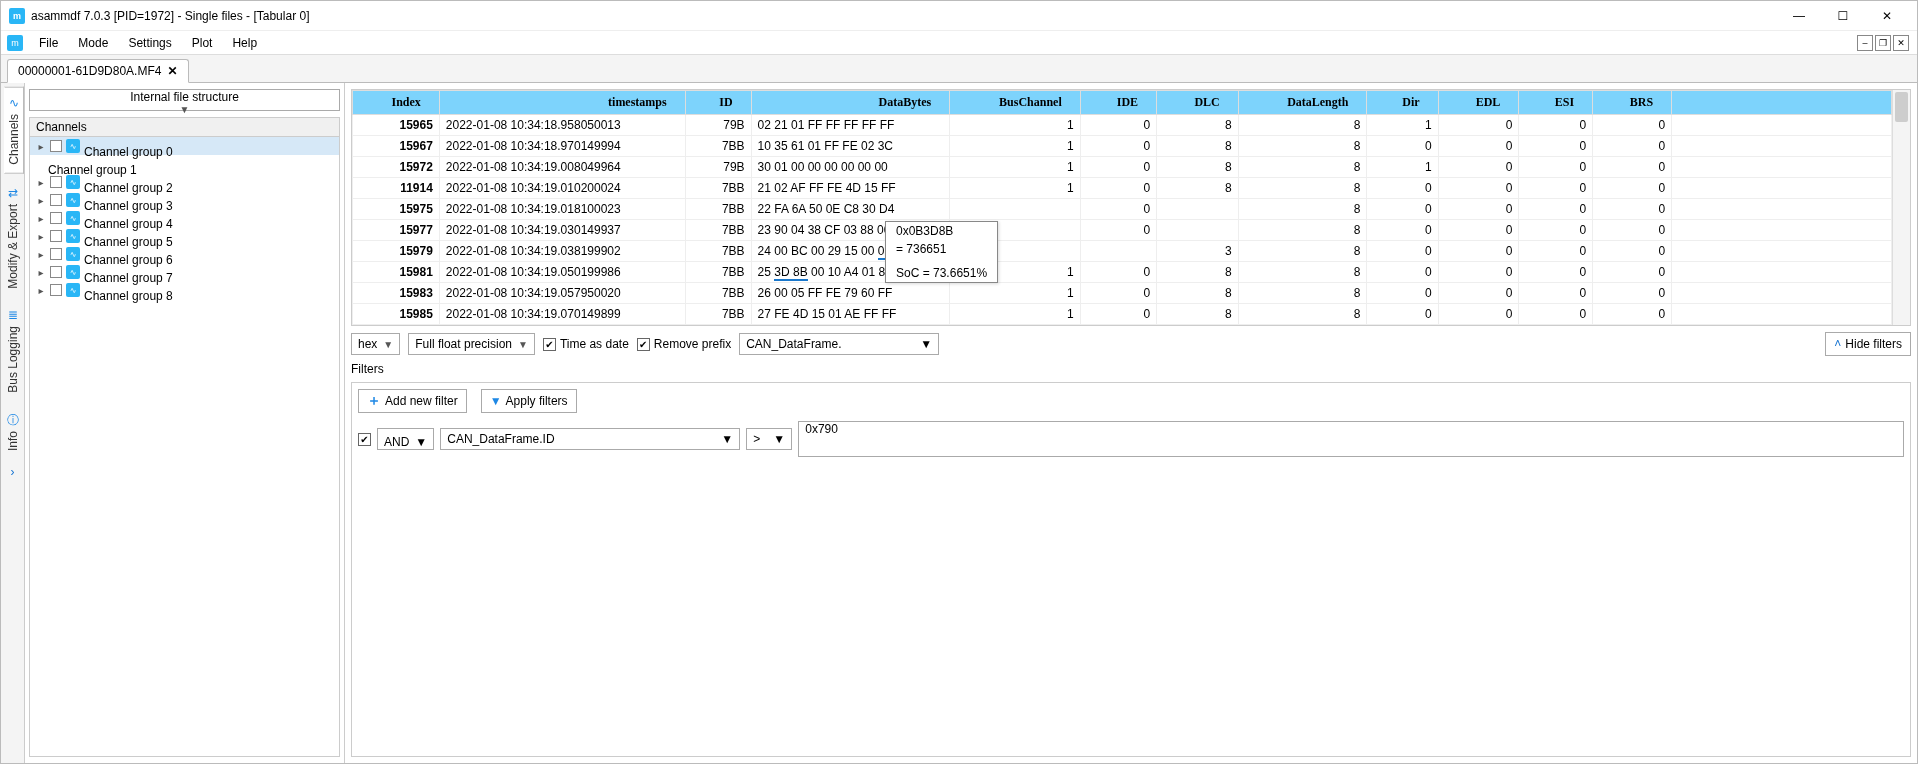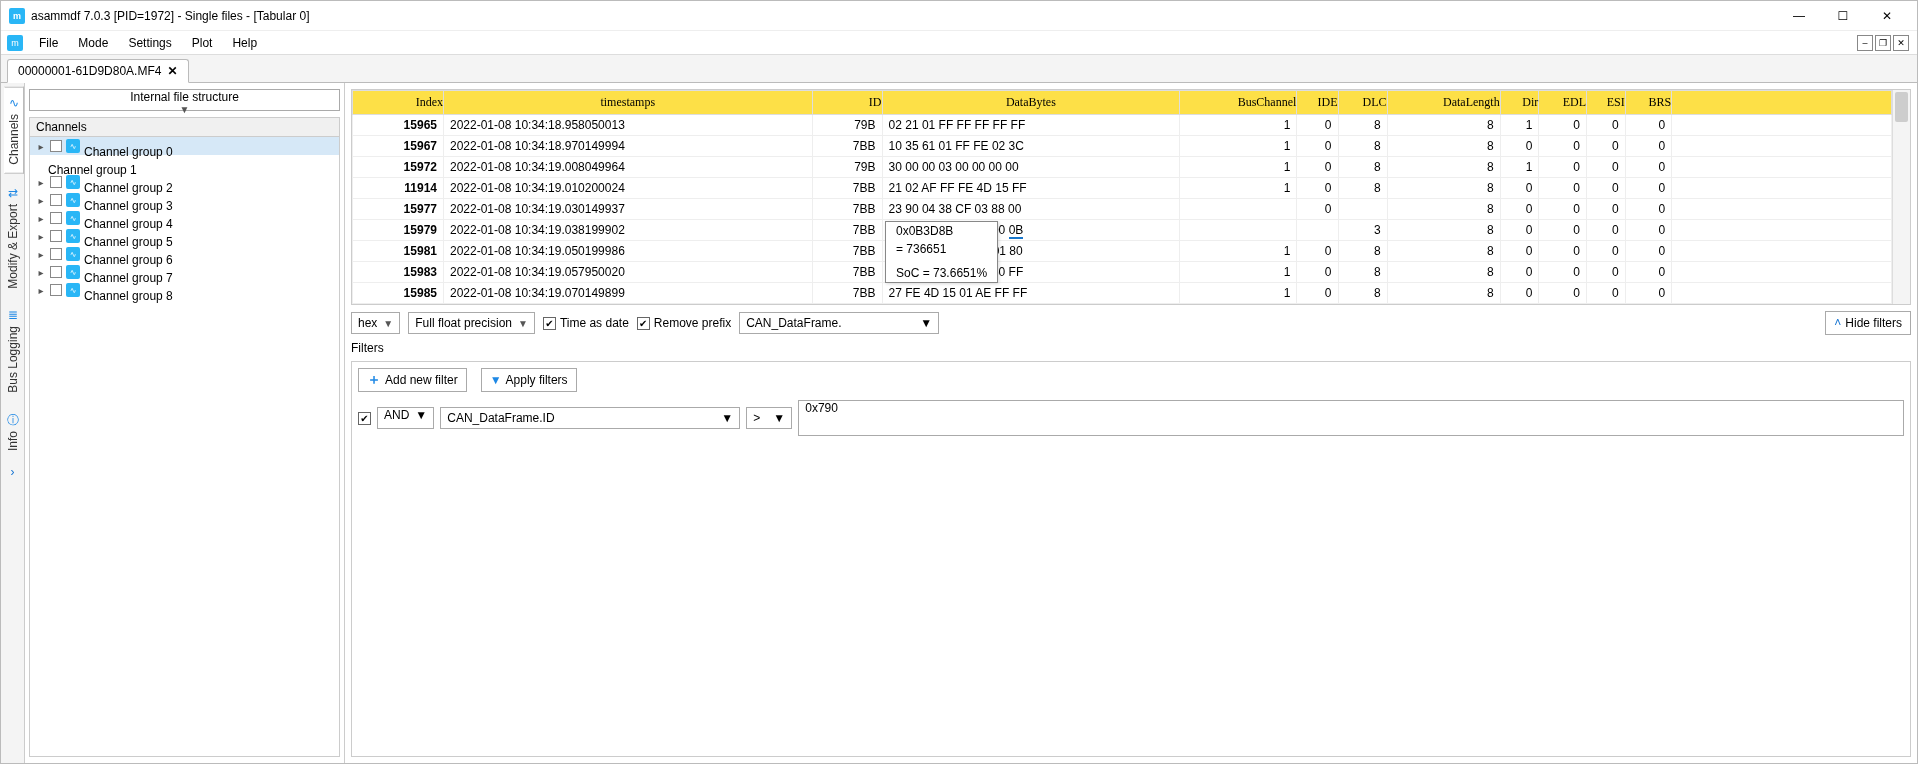--- a/index.html
+++ b/index.html
@@ -30,22 +30,22 @@
 .tree { flex: 1; overflow: auto; border: 1px solid #ccc; border-top: none; }
 .treerow { display: flex; align-items: center; height: 18px; padding-left: 6px; gap: 4px; }
 .treerow.selected { background: #d6e8f7; }
 .treerow .exp { width: 10px; text-align: center; color: #555; font-size: 10px; }
 .treerow .chk { width: 12px; height: 12px; border: 1px solid #888; background: #fff; }
 .treerow .cgicon { width: 14px; height: 14px; background: #29b6f6; border-radius: 2px; display: inline-flex; align-items:center; justify-content:center; color:#fff; font-size:8px;}
 .treerow .lbl { font-size: 12px; margin-top: 12px; }
 .rightpanel { flex: 1; display: flex; flex-direction: column; padding: 6px; gap: 6px; overflow:hidden; position:relative;}
 .tablewrap { flex: 0 0 auto; border: 1px solid #ccc; overflow: hidden; display:flex; }
 .tablewrap table { border-collapse: collapse; width: 100%; font-family: Consolas, monospace; font-size: 12px; }
-.tablewrap th { background: #fde047; border: 1px solid #ddd; padding: 4px 0; font-weight: normal; text-align: right; font-family: "Segoe UI"; }
-.tablewrap th.left { text-align: center; }
+.tablewrap th { background: #7dd3fc; border: 1px solid #ddd; padding: 4px 18px; font-weight: bold; text-align: right; font-family: "Segoe UI"; }
+.tablewrap th.left { text-align: right; }
 .tablewrap td { border: 1px solid #eee; padding: 3px 6px; text-align: right; white-space: nowrap; }
 .tablewrap td.left { text-align: left; }
 .tablewrap td.idx { font-weight: bold; }
 .tablewrap .scrollbargutter { width:18px; border-left:1px solid #ddd; background:#f4f4f4; position:relative;}
 .tablewrap .scrollbargutter .thumb { position:absolute; left:2px; right:2px; top:2px; height:30px; background:#cdcdcd; border-radius:2px;}
 .underline1 { border-bottom: 2px solid #1977cc; }
 .tooltip { position: absolute; top: 138px; left: 540px; background: #fff; border: 1px solid #888; padding: 0 10px; font-family: Consolas, monospace; font-size: 13px; line-height: 1.5; z-index: 10; box-shadow: 1px 1px 3px rgba(0,0,0,.15); }
 .ctrlrow { display: flex; align-items: center; gap: 8px; }
 .btncombo { border: 1px solid #aaa; height: 22px; display: flex; align-items: center; padding: 0 6px; gap: 6px; background:#fff; }
 .btncombo .arrow { font-size: 10px; color:#555;}
@@ -55,21 +55,21 @@
 .hidefilters { margin-left: auto; border: 1px solid #aaa; height: 24px; padding: 0 8px; display: flex; align-items: center; gap: 4px; background:#fff;}
 .hidefilters .caret { color: #1976d2; font-size: 12px; }
 .filtersbox { border: 1px solid #ccc; padding: 6px; display: flex; flex-direction: column; gap: 8px; flex:1;}
 .filterslabel { font-size: 12px; }
 .filterbtns { display: flex; gap: 14px; }
 .iconbtn { border: 1px solid #aaa; height: 24px; padding: 0 8px; display: flex; align-items: center; gap: 4px; background:#fff;}
 .iconbtn .plus { color: #1e88e5; font-weight: bold; font-size: 14px; }
 .iconbtn .funnel { color: #1e88e5; font-size: 12px; }
 .filterrow { display: flex; align-items: center; gap: 6px; }
 .filterrow .box { width: 13px; height: 13px; border: 1px solid #666; display: flex; align-items: center; justify-content: center; font-size: 10px; background:#fff;}
-.filterrow .andcombo { border:1px solid #aaa; height:22px; padding:0 6px; display:flex; align-items:flex-start; gap:6px; background:#fff;}
+.filterrow .andcombo { border:1px solid #aaa; height:22px; padding:0 6px; display:flex; align-items:flex-end; gap:6px; background:#fff;}
 .filterrow .fieldcombo { border:1px solid #aaa; height:22px; width:300px; padding:0 6px; display:flex; align-items:center; justify-content:space-between; background:#fff;}
 .filterrow .opcombo { border:1px solid #aaa; height:22px; width:46px; padding:0 6px; display:flex; align-items:center; justify-content:space-between; background:#fff;}
 .filterrow .valinput { border:1px solid #aaa; height:36px; flex:1; padding:0 6px; background:#fff;}
 </style>
 </head>
 <body>
 
 <div class="titlebar">
   <span class="appicon">m</span>
   <span class="title">asammdf 7.0.3 [PID=1972] - Single files - [Tabular 0]</span>
@@ -232,39 +232,54 @@
               <td>0</td>
               <td>0</td>
               <td>0</td>
               <td>0</td>
               <td></td>
             </tr>
             <tr>
               <td class="idx">15972</td>
               <td class="left">2022-01-08 10:34:19.008049964</td>
               <td>79B</td>
-              <td class="left">30 00 00 03 00 00 00 00</td>
+              <td class="left">30 01 00 00 00 00 00 00</td>
               <td>1</td>
               <td>0</td>
               <td>8</td>
               <td>8</td>
               <td>1</td>
               <td>0</td>
               <td>0</td>
               <td>0</td>
               <td></td>
             </tr>
             <tr>
               <td class="idx">11914</td>
               <td class="left">2022-01-08 10:34:19.010200024</td>
               <td>7BB</td>
               <td class="left">21 02 AF FF FE 4D 15 FF</td>
               <td>1</td>
               <td>0</td>
               <td>8</td>
+              <td>8</td>
+              <td>0</td>
+              <td>0</td>
+              <td>0</td>
+              <td>0</td>
+              <td></td>
+            </tr>
+            <tr>
+              <td class="idx">15975</td>
+              <td class="left">2022-01-08 10:34:19.018100023</td>
+              <td>7BB</td>
+              <td class="left">22 FA 6A 50 0E C8 30 D4</td>
+              <td></td>
+              <td>0</td>
+              <td></td>
               <td>8</td>
               <td>0</td>
               <td>0</td>
               <td>0</td>
               <td>0</td>
               <td></td>
             </tr>
             <tr>
               <td class="idx">15977</td>
               <td class="left">2022-01-08 10:34:19.030149937</td>

